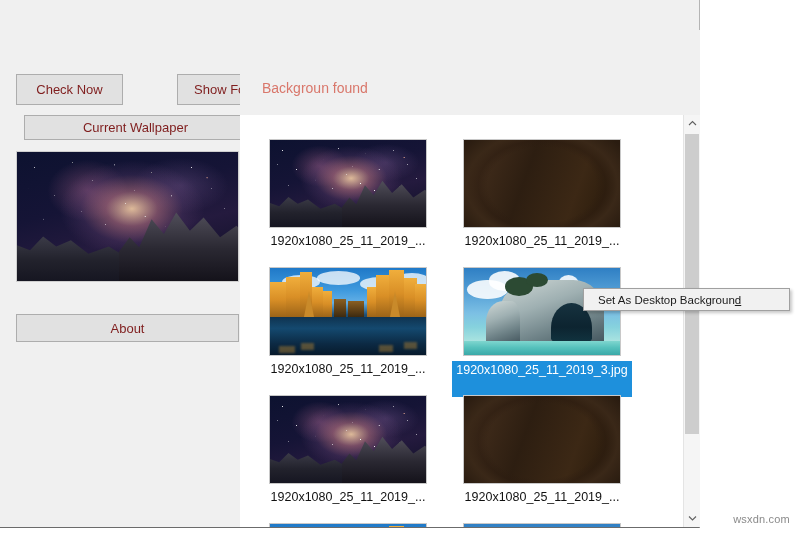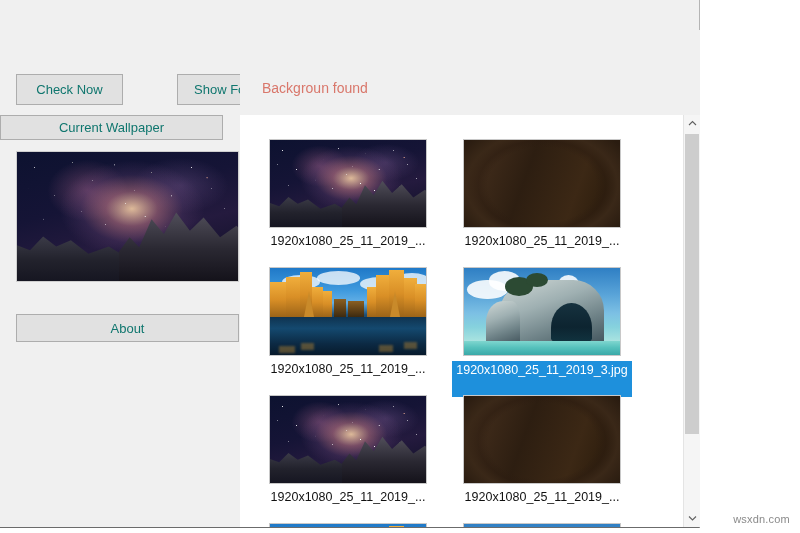--- a/index.html
+++ b/index.html
@@ -98,30 +98,30 @@
     background: #f0f0f0;
   }
 
   .btn {
     position: absolute;
     background: #e1e1e1;
     border: 1px solid #adadad;
     box-sizing: border-box;
     font-family: "Liberation Sans", sans-serif;
     font-size: 13px;
-    color: #0f766e;
+    color: #7f1d1d;
     display: flex;
     align-items: center;
     justify-content: center;
     white-space: nowrap;
     padding: 0;
   }
   .btn-check-now   { left: 16px;  top: 44px;  width: 107px; height: 31px; }
   .btn-show-folder { left: 132px; top: 44px;  width: 107px; height: 31px; margin-left: 45px; }
-  .btn-current     { left: 0;  top: 85px;  width: 223px; height: 25px; }
+  .btn-current     { left: 24px;  top: 85px;  width: 223px; height: 25px; }
   .btn-about       { left: 16px;  top: 284px; width: 223px; height: 28px; }
 
   
   .preview {
     position: absolute;
     left: 16px;
     top: 121px;
     width: 223px;
     height: 131px;
     border: 1px solid #cfcfcf;
@@ -594,16 +594,21 @@
         </div>
         <div class="sb-arrow down">
           <svg width="9" height="7" viewBox="0 0 9 7">
               <polyline points="1,1.5 4.5,5 8,1.5" fill="none" stroke="currentColor" stroke-width="1.1"></polyline>
             </svg>
         </div>
       </div>
     </div>
   </div>
 
+  <div class="ctx-menu">
+    <div class="ctx-item">
+      <span>Set As Desktop Backgroun</span><u>d</u>
+    </div>
+  </div>
 
   <div class="watermark">wsxdn.com</div>
 
 </div>
 
 </body></html>

